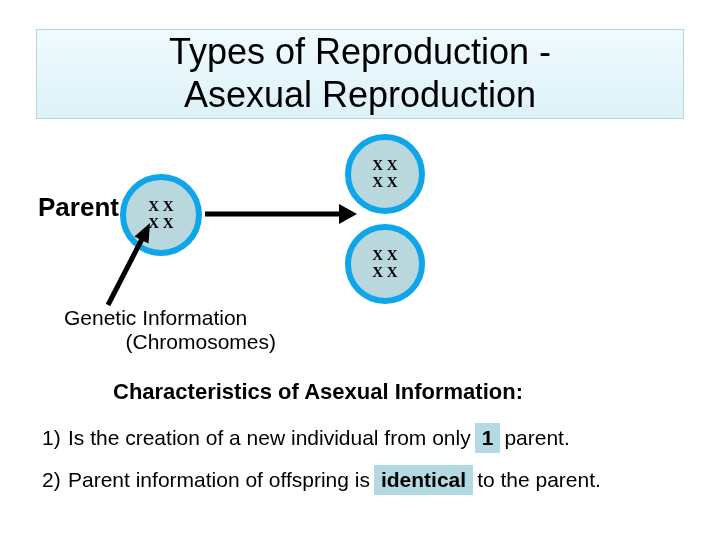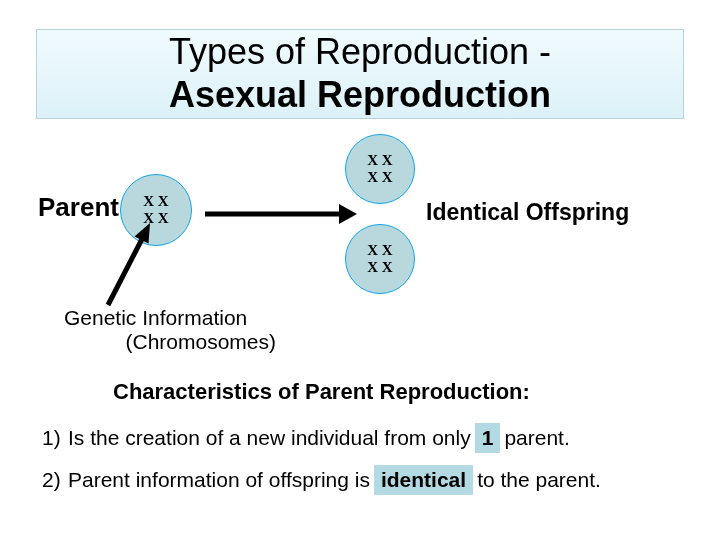--- a/index.html
+++ b/index.html
@@ -13,28 +13,28 @@
     margin-top:12px;
   }
   .title-box{
     position:absolute;left:36px;top:17px;width:646px;height:88px;
     background:linear-gradient(#f0fbfe,#dcf1f8);
     border:1px solid #b9d3da;
     display:flex;flex-direction:column;align-items:center;justify-content:center;
     text-align:center;
   }
   .title-line1{font-size:36px;font-weight:400;line-height:42px;}
-  .title-line2{font-size:36px;font-weight:700;line-height:44px;}
+  .title-line2{font-size:36px;font-weight:400;line-height:44px;}
   .parent-label{
     position:absolute;left:38px;top:180px;
     font-size:26px;font-weight:700;text-align:center;
   }
   .cell{
     position:absolute;border-radius:50%;
-    background:#b9d8dd;border:1px solid #0ea5e9;
+    background:#b9d8dd;border:6px solid #0ea5e9;
     display:flex;flex-direction:column;align-items:center;justify-content:center;
     font-family:"Liberation Serif", serif;
     font-weight:700;font-size:15px;line-height:17px;
     text-align:right;
   }
   .cell-parent{left:120px;top:162px;width:70px;height:70px;}
   .cell-off-top{left:345px;top:122px;width:68px;height:68px;}
   .cell-off-bottom{left:345px;top:212px;width:68px;height:68px;}
   .arrow-layer{position:absolute;left:0;top:0;width:720px;height:540px;pointer-events:none;}
   .identical-label{
@@ -95,28 +95,27 @@
     <g>
       <line x1="205" y1="202" x2="339" y2="202" stroke="#000" stroke-width="5"></line>
       <polygon points="339,192 357,202 339,212" fill="#000"></polygon>
     </g>
     <g>
       <line x1="108" y1="293" x2="142" y2="227" stroke="#000" stroke-width="5"></line>
       <polygon points="150,211 148.5,231.5 134.5,224.5" fill="#000"></polygon>
     </g>
   </svg>
 
-  <div class="identical-label">Identical Offspring</div>
 
   <div class="genetic-label">
     <div class="line1">Genetic Information</div>
     <div class="line2">(Chromosomes)</div>
   </div>
 
-  <div class="characteristics-heading">Characteristics of Parent Reproduction:</div>
+  <div class="characteristics-heading">Characteristics of Asexual Information:</div>
 
   <div class="item-line item1">
     <span class="item-num">1)</span><span>Is the creation of a new individual from only</span><span class="hl bold">1</span><span>parent.</span>
   </div>
 
   <div class="item-line item2">
     <span class="item-num">2)</span><span>Parent information of offspring is</span><span class="hl bold">identical</span><span>to the parent.</span>
   </div>
 
 </div>

